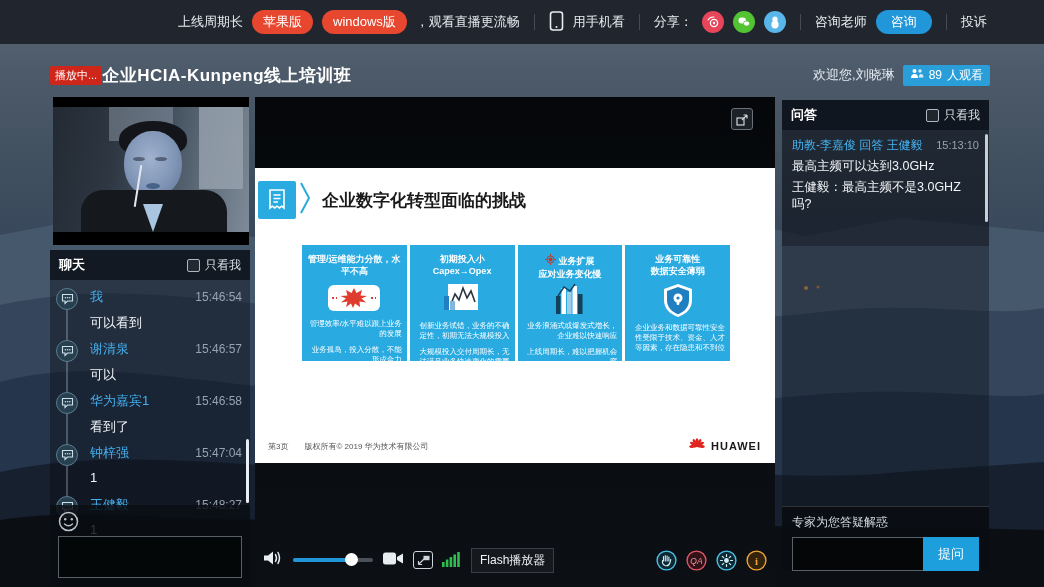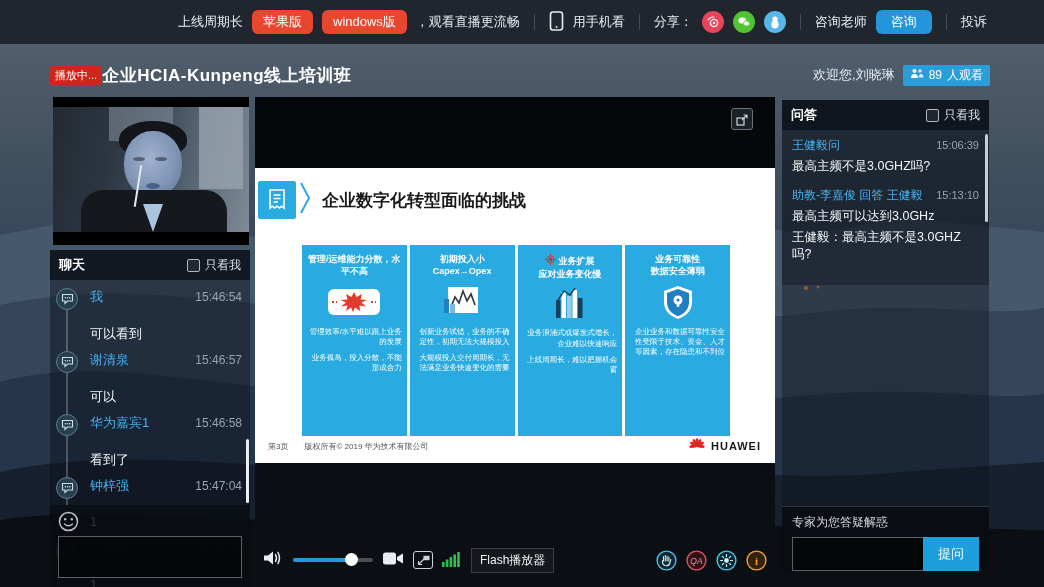--- a/index.html
+++ b/index.html
@@ -6,21 +6,21 @@
   html,body{width:1044px;height:587px;overflow:hidden}
   body{font-family:"Liberation Sans","DejaVu Sans",sans-serif}
   .stage{position:relative;width:1044px;height:587px;overflow:hidden;
     background:linear-gradient(180deg,#5b6876 0%,#4d5a69 12%,#41505f 28%,#34425a 48%,#283548 64%,#1b2534 80%,#10161e 94%,#0a0e13 100%)}
   .bg{position:absolute;left:0;top:0;z-index:0}
 
   
   .topbar{position:absolute;left:0;top:0;width:1044px;height:44px;background:#20252e;z-index:6;
     display:flex;align-items:center;gap:10px;padding-left:178px;color:#e6ebf0;font-size:13px}
   .tb-group{display:flex;align-items:center;gap:9px}
-  .chip{display:inline-block;border-radius:6px;padding:3px 11px;font-size:13px;cursor:pointer}
+  .chip{display:inline-block;border-radius:12px;padding:3px 11px;font-size:13px;cursor:pointer}
   .chip.red{background:#e8472f;color:#fff}
   .chip.blue{background:#2196d9;color:#fff;padding:3px 15px}
   .vsep{width:1px;height:16px;background:#454c58;margin:0 4px}
   .share-circle{width:22px;height:22px;border-radius:50%;display:flex;align-items:center;justify-content:center;cursor:pointer}
   .share-circle.weibo{background:#e6455a}
   .share-circle.wechat{background:#52c332}
   .share-circle.qq{background:#58b7e8}
 
   
   .titlebar{position:absolute;left:50px;top:58px;width:940px;height:34px;display:flex;align-items:center;z-index:4}
@@ -53,36 +53,36 @@
   
   .chat-panel{position:absolute;left:50px;top:250px;width:200px;height:337px;z-index:3}
   .chat-messages{position:absolute;left:0;top:30px;width:200px;height:225px;background:rgba(10,16,24,.45);padding-top:8px}
   .timeline{position:absolute;left:16px;top:12px;bottom:0;width:2px;background:rgba(185,200,212,.32)}
   .msg{position:relative;padding:0 8px 0 40px;margin-bottom:10px}
   .avatar{position:absolute;left:6px;top:0;width:22px;height:22px;border-radius:50%;background:#274050;border:1px solid #5d7c8e;
     display:flex;align-items:center;justify-content:center}
   .msg-head{display:flex;align-items:baseline;height:16px}
   .mname{color:#45b1f0;font-size:13px}
   .mtime{margin-left:auto;color:#97a3ae;font-size:12px}
-  .mtext{color:#f1f5f8;font-size:13px;margin-top:21px;height:16px}
+  .mtext{color:#f1f5f8;font-size:13px;margin-top:10px;height:16px}
   .chat-scrollbar{position:absolute;right:1px;bottom:2px;width:3px;height:64px;background:#e9eef2;border-radius:2px}
   .chat-compose{position:absolute;left:0;top:255px;width:200px;height:82px;background:rgba(10,13,18,.84);padding:6px 8px}
   .chat-input{position:absolute;left:8px;top:31px;width:184px;height:42px;background:rgba(4,6,8,.92);
     border:1px solid #596067;color:#eee;font-size:13px;outline:none;padding:0 6px}
 
   
   .player{position:absolute;left:255px;top:97px;width:520px;height:490px;z-index:3;
     background:linear-gradient(180deg,#05070a 0%,#090d12 50%,#0c1015 100%)}
   .expand-btn{position:absolute;top:11px;right:22px;width:22px;height:22px;background:#1c2128;border:1px solid #6a717b;
     border-radius:3px;display:flex;align-items:center;justify-content:center;cursor:pointer}
   .slide{position:absolute;left:0;top:71px;width:520px;height:295px;background:#fff;color:#111}
   .slide-title-row{position:absolute;left:3px;top:12px;height:40px;display:flex;align-items:center}
   .doc-badge{width:38px;height:38px;background:#29abe2;border-radius:2px;display:flex;align-items:center;justify-content:center}
   .slide-title{font-size:17px;font-weight:bold;color:#1a1a1a;margin-left:11px}
-  .boxes{position:absolute;left:47px;top:77px;width:428px;height:191px;display:flex;gap:3px}
+  .boxes{position:absolute;left:47px;top:77px;width:428px;height:116px;display:flex;gap:3px}
   .sbox{flex:1;background:#29abe2;color:#fff;padding:9px 5px 4px;display:flex;flex-direction:column;align-items:center}
   .box-header{font-size:9px;font-weight:bold;text-align:center;line-height:1.3;min-height:25px}
   .box-icon{height:40px;display:flex;align-items:center;justify-content:center;margin:3px 0 5px}
   .box-body{width:100%;font-size:7.5px;line-height:1.35;text-align:right}
   .box-body p{margin:0 0 6px}
   .target-dot{display:inline-block;vertical-align:-1px;margin-right:2px}
   .slide-footer{position:absolute;left:13px;right:14px;bottom:9px;display:flex;align-items:center;font-size:8px;color:#555}
   .sf-copy{margin-left:16px}
   .huawei{margin-left:auto;display:flex;align-items:center;gap:6px;font-size:11px;font-weight:bold;color:#1a1a1a;letter-spacing:1px}
 
@@ -521,27 +521,20 @@
     <div class="panel-header">
       <span class="ptitle">问答</span>
       <span class="filter">
         <span class="cb"></span>
         <span>只看我</span>
       </span>
     </div>
     <div class="qa-messages">
       <div class="qmsg">
         <div class="qhead">
-          <span class="qname">王健毅问</span>
-          <span class="qtime">15:06:39</span>
-        </div>
-        <div class="qline">最高主频不是3.0GHZ吗?</div>
-      </div>
-      <div class="qmsg">
-        <div class="qhead">
           <span class="qname">助教-李嘉俊  回答  王健毅</span>
           <span class="qtime">15:13:10</span>
         </div>
         <div class="qline">最高主频可以达到3.0GHz</div>
         <div class="qline">王健毅：最高主频不是3.0GHZ吗?</div>
       </div>
       <div class="qa-scrollbar"></div>
     </div>
     <div class="qa-compose">
       <div class="qa-prompt">专家为您答疑解惑</div>

